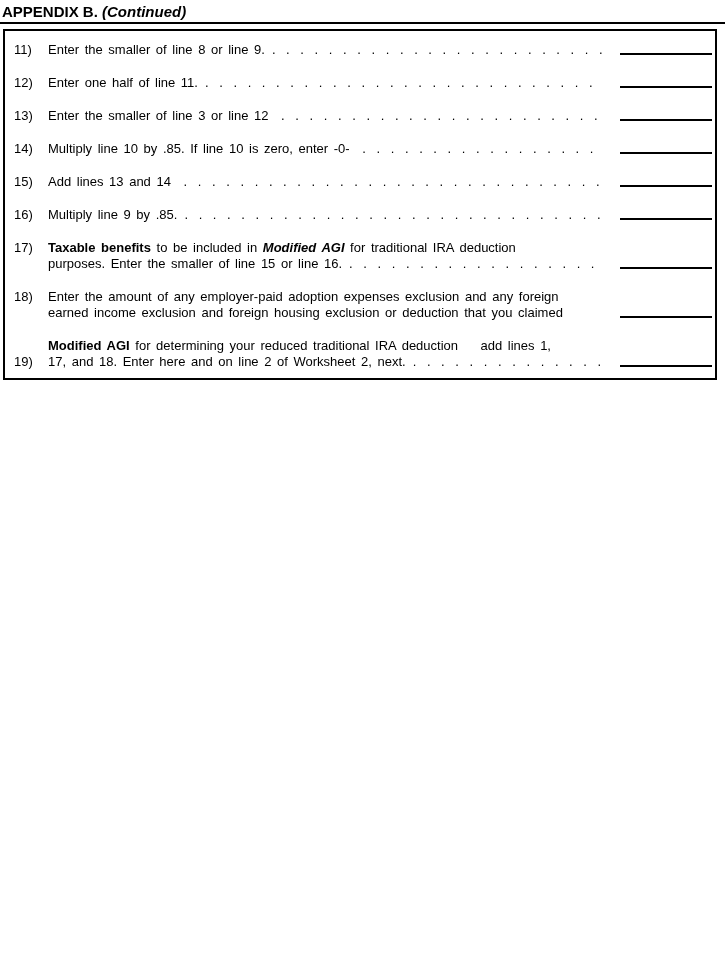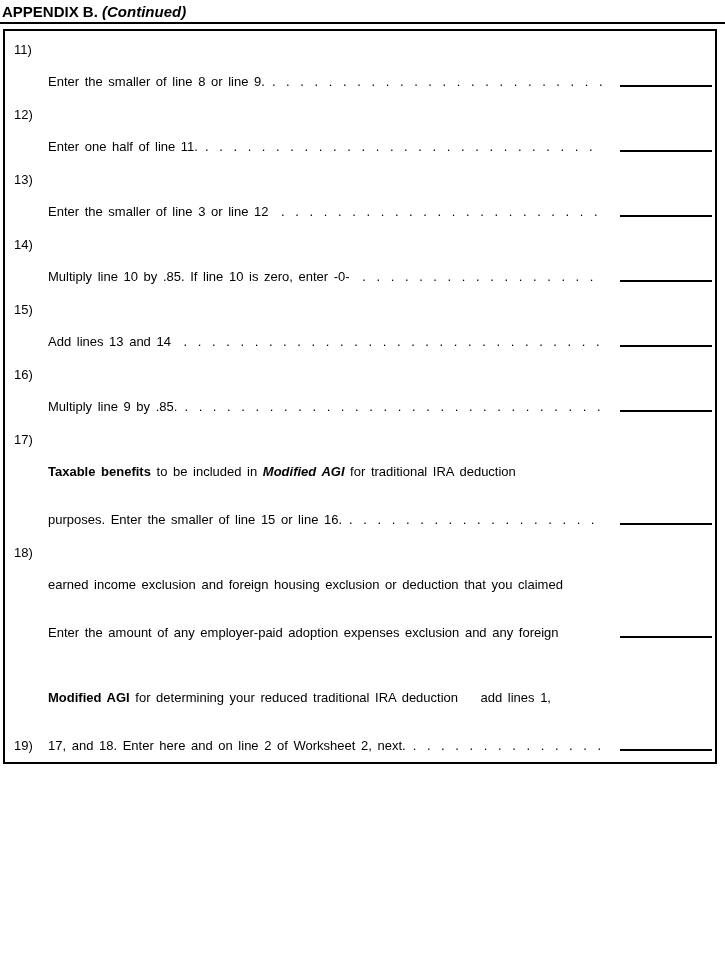--- a/index.html
+++ b/index.html
@@ -56,21 +56,21 @@
   .body {
     flex: 1 1 auto;
     min-width: 0;
     word-spacing: 2px;
   }
   .tline {
     display: flex;
     align-items: baseline;
     white-space: nowrap;
   }
-  .tline .txt { flex: 0 0 auto; white-space: pre-wrap; margin-top: 32px; }
+  .tline .txt { flex: 0 0 auto; white-space: pre-wrap; }
   .seg-b  { font-weight: bold; }
   .seg-bi { font-weight: bold; font-style: italic; }
   .dots {
     flex: 1 1 auto;
     overflow: hidden;
     white-space: nowrap;
     word-spacing: 7px;
     padding-left: 7px;
     letter-spacing: 0;
   }
@@ -184,25 +184,25 @@
           </div>
         </div>
         <div class="entry">
           <div class="entry-rule"></div>
         </div>
       </div>
       <div class="row">
         <div class="num">18)</div>
         <div class="body">
           <div class="tline">
+            <span class="txt"><span>Enter the amount of any employer-paid adoption expenses exclusion and any foreign</span></span>
+          </div>
+          <div class="tline">
             <span class="txt"><span>earned income exclusion and foreign housing exclusion or deduction that you claimed</span></span>
           </div>
-          <div class="tline">
-            <span class="txt"><span>Enter the amount of any employer-paid adoption expenses exclusion and any foreign</span></span>
-          </div>
         </div>
         <div class="entry">
           <div class="entry-rule"></div>
         </div>
       </div>
       <div class="row">
         <div class="num">19)</div>
         <div class="body">
           <div class="tline">
             <span class="txt"><span class="seg-b">Modified AGI</span><span> for determining your reduced traditional IRA deduction&nbsp;&nbsp;&nbsp; add lines 1,</span></span>

